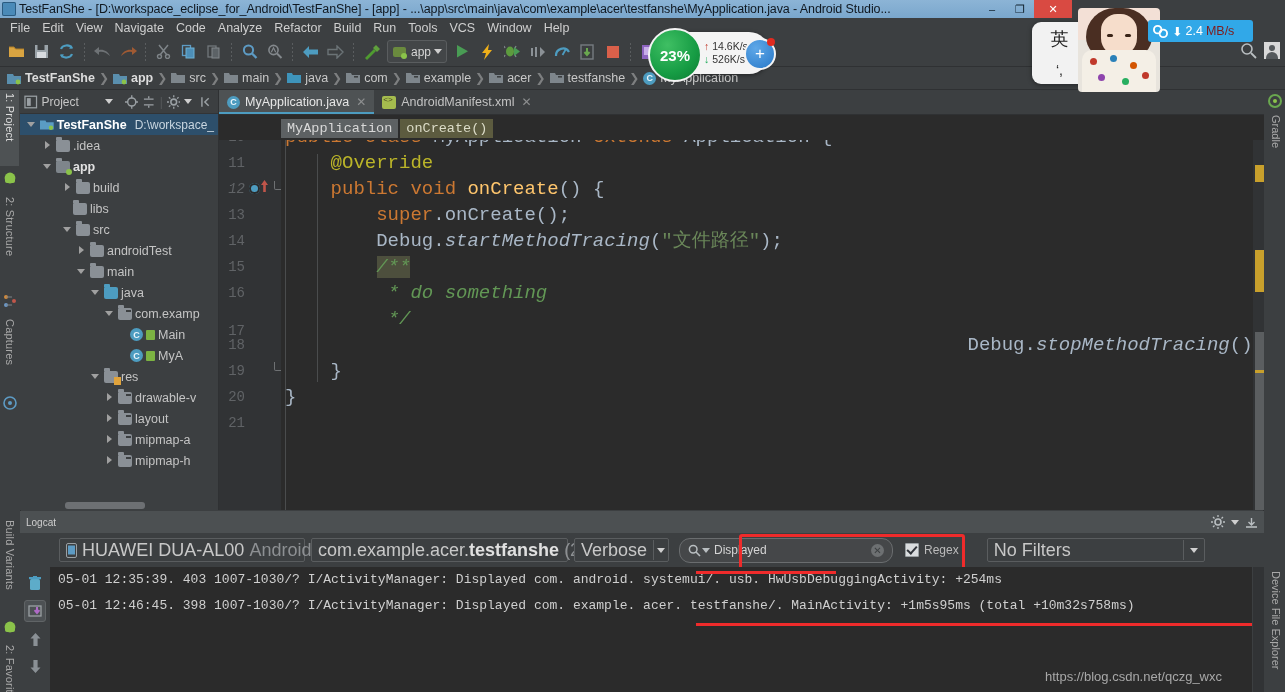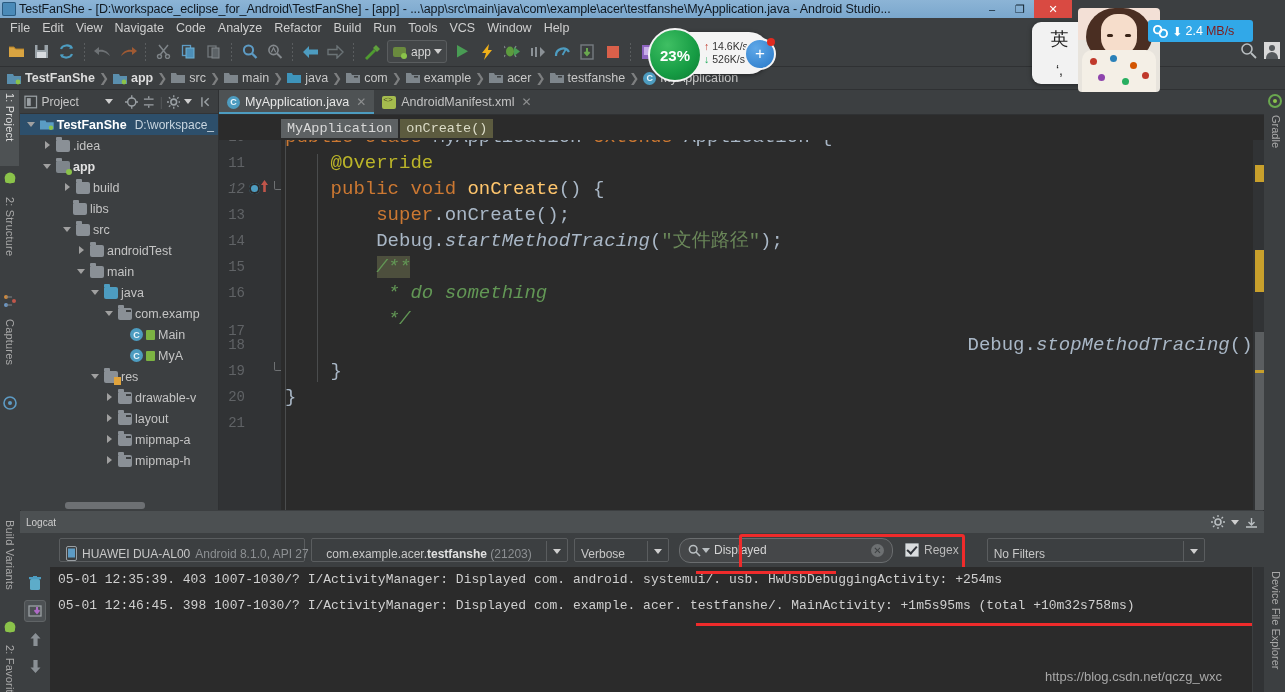--- a/index.html
+++ b/index.html
@@ -180,21 +180,21 @@
   .vscroll{position:absolute;right:0;width:9px;background:#5b5e60;border-radius:0;}
   .rightgut{position:absolute;right:0;top:0;bottom:0;width:11px;background:#313335;}
 
   
   .logcat{position:absolute;left:20px;top:511px;right:21px;bottom:0;background:#3c3f41;}
   .lc-head{height:22px;background:#4c5052;display:flex;align-items:center;justify-content:space-between;padding:0 6px;}
   .lc-head .t{font-size:10px;color:#cfcfcf;}
   .lc-toolbar{height:34px;display:flex;align-items:center;gap:6px;padding:0 8px;position:relative;}
   .combo{
     height:22px;border:1px solid #5a5d5f;border-radius:2px;background:#3c3f41;
-    display:flex;align-items:flex-end;font-size:12px;color:#c8c8c8;
+    display:flex;align-items:center;font-size:18px;color:#c8c8c8;
   }
   .combo .val{padding:0 6px;display:flex;align-items:center;gap:5px;white-space:nowrap;}
   .combo .arw{width:20px;height:20px;border-left:1px solid #5a5d5f;display:flex;align-items:center;justify-content:center;}
   .dim{color:#8d9093;}
   .bold{font-weight:bold;color:#e0e0e0;}
   .searchbox{
     height:23px;border:1px solid #6a6d6f;border-radius:11px;background:#454749;
     display:flex;align-items:center;gap:4px;padding:0 8px;width:200px;position:relative;
   }
   .searchbox .txt{font-size:12px;color:#d4d4d4;flex:1;}

